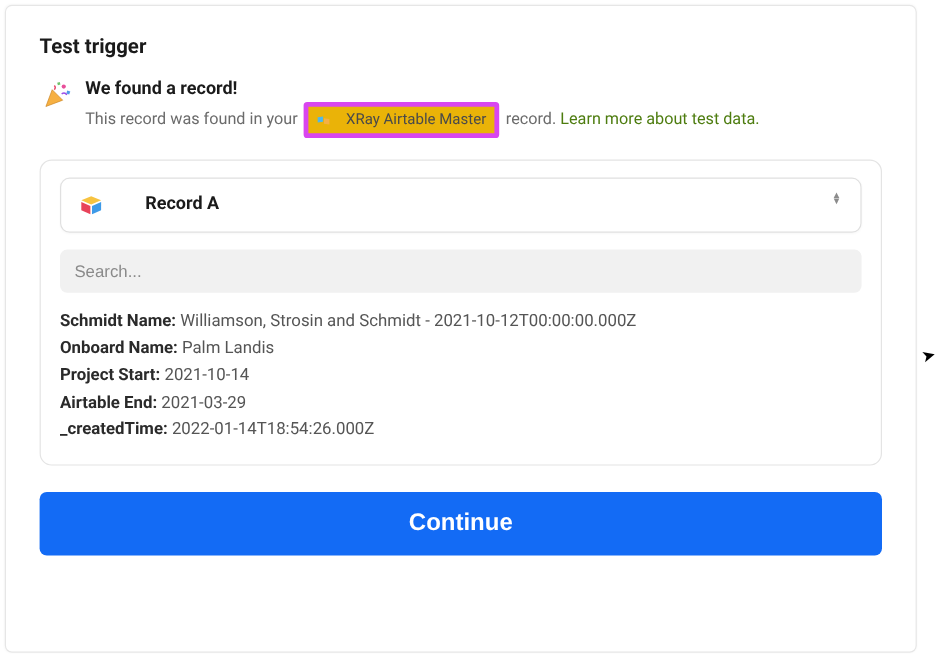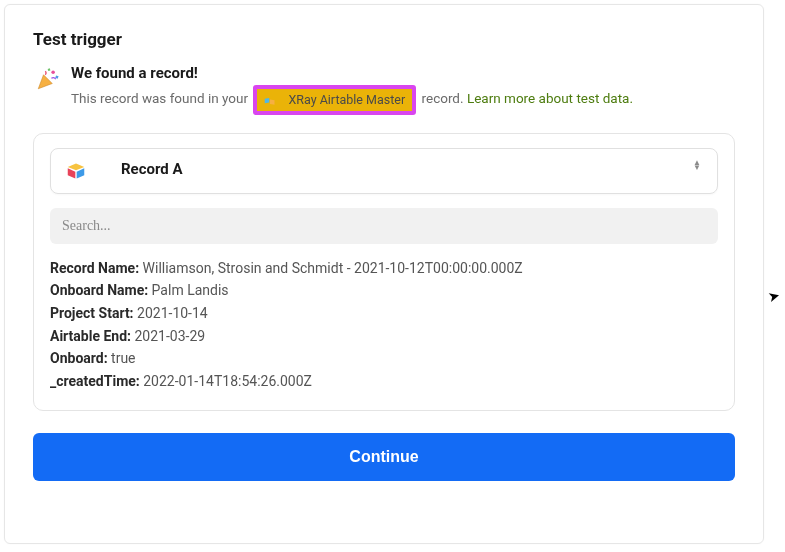--- a/index.html
+++ b/index.html
@@ -101,35 +101,34 @@
   .search-box {
     background: #f1f1f1;
     border: none;
     border-radius: 6px;
     padding: 10px 12px;
     font-size: 14px;
     color: #6b6b6b;
     width: 100%;
     margin-bottom: 14px;
     outline: none;
-    font-family: Liberation Serif, serif;
   }
   .search-box::placeholder { color: #8a8a8a; }
   .fields { font-size:14px; line-height:1.55; color:#555; }
   .field-row { margin-bottom: 1px; }
   .field-label { font-weight:700; color:#2a2a2a; }
   .continue-btn {
     display:block;
     width:100%;
     background:#136bf5;
     color:#fff;
     border:none;
     border-radius:6px;
     padding:15px 0;
-    font-size:16px;
+    font-size:20px;
     font-weight:700;
     margin-top:22px;
     cursor:pointer;
   }
   .cursor-arrow {
     position:absolute;
     left:768px; top:288px;
     font-size:14px; color:#000;
     transform: rotate(-15deg);
   }
@@ -184,25 +183,24 @@
       <span class="record-name">Record A</span>
       <span class="sort-caret">
         <span>▲</span>
           <span>▼</span>
       </span>
     </div>
 
     <input class="search-box" type="text" placeholder="Search..." style="">
 
     <div class="fields" id="fields-container">
-        <div class="field-row"><span class="field-label">Record Name:</span><span> Williamson, Strosin and Schmidt - 2021-10-12T00:00:00.000Z</span></div>
+        <div class="field-row"><span class="field-label">Schmidt Name:</span><span> Williamson, Strosin and Schmidt - 2021-10-12T00:00:00.000Z</span></div>
         <div class="field-row"><span class="field-label">Onboard Name:</span><span> Palm Landis</span></div>
         <div class="field-row"><span class="field-label">Project Start:</span><span> 2021-10-14</span></div>
         <div class="field-row"><span class="field-label">Airtable End:</span><span> 2021-03-29</span></div>
-        <div class="field-row"><span class="field-label">Onboard:</span><span> true</span></div>
         <div class="field-row"><span class="field-label">_createdTime:</span><span> 2022-01-14T18:54:26.000Z</span></div>
       </div>
 
   </div>
 
   <button class="continue-btn">Continue</button>
 
 </div>
 
 <div class="cursor-arrow">➤</div>

